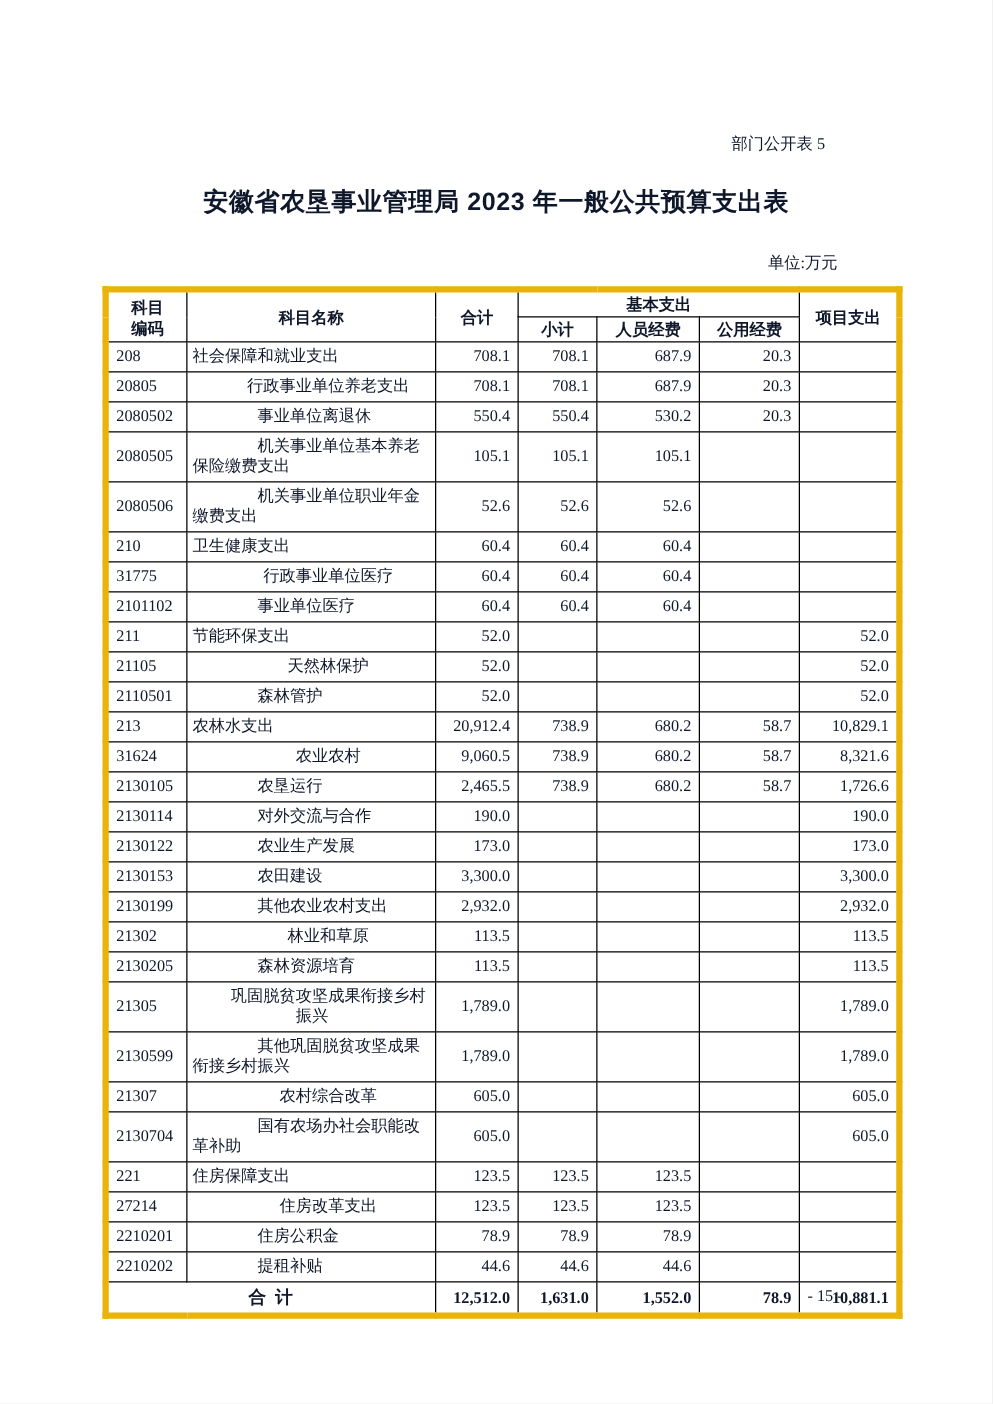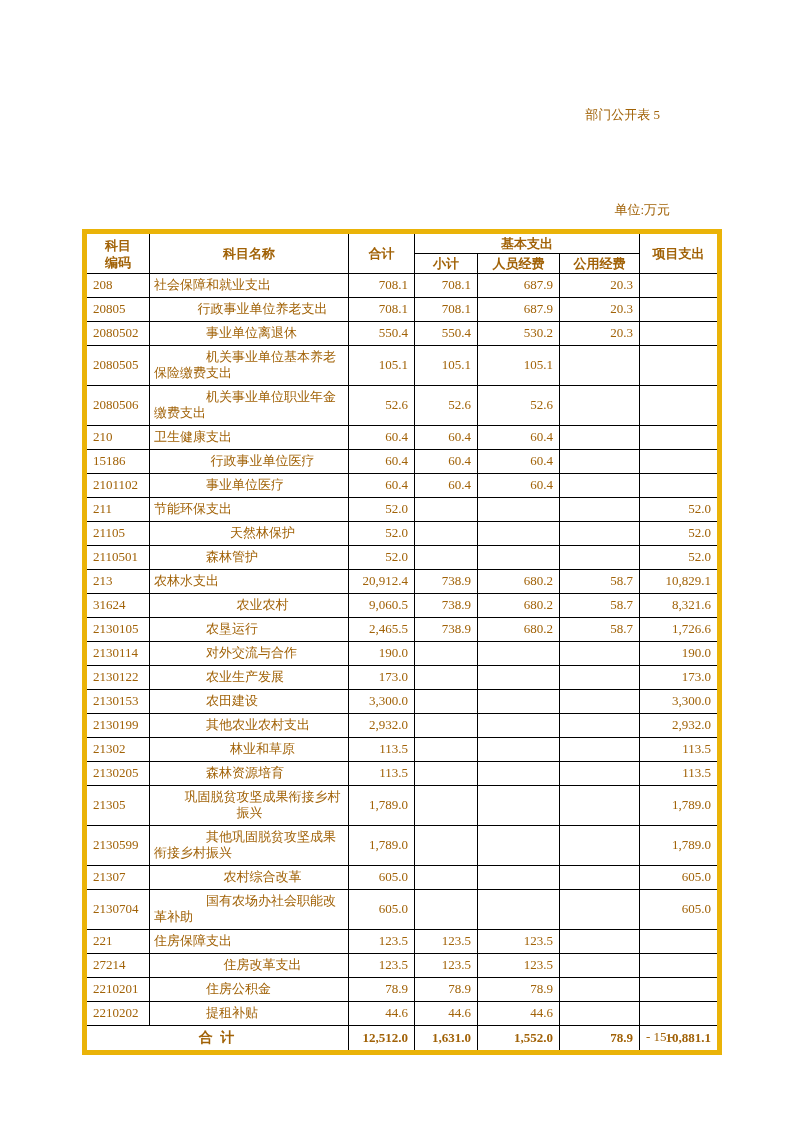--- a/index.html
+++ b/index.html
@@ -4,21 +4,21 @@
 <style>
   * { margin: 0; padding: 0; box-sizing: border-box; }
   html, body { background: #e8e8e8; }
   .page {
     position: relative;
     width: 794px;
     height: 1123px;
     margin: 0 auto;
     background: #ffffff;
     font-family: "Liberation Serif", "DejaVu Serif", serif;
-    color: #a16207;
+    color: #0f172a;
     overflow: hidden;
   }
   .doc-label {
     position: absolute;
     top: 106px;
     right: 134px;
     font-size: 13px;
   }
   .page-title {
     position: absolute;
@@ -94,20 +94,21 @@
     font-size: 13px;
   }
 </style>
 </head>
 <body>
 
 <div class="page">
 
   <div class="doc-label">部门公开表 5</div>
 
+  <div class="page-title">安徽省农垦事业管理局 2023 年一般公共预算支出表</div>
 
   <div class="unit-label">单位:万元</div>
 
   <table class="budget">
     <colgroup>
       <col style="width:65px">
       <col style="width:199px">
       <col style="width:66px">
       <col style="width:63px">
       <col style="width:82px">
@@ -192,21 +193,21 @@
     <td class="col-name">
       <div class="name-text indent-1">卫生健康支出</div>
     </td>
     <td class="num">60.4</td>
     <td class="num">60.4</td>
     <td class="num">60.4</td>
     <td class="num"></td>
     <td class="num"></td>
   </tr>
         <tr>
-    <td class="col-code">15186</td>
+    <td class="col-code">31775</td>
     <td class="col-name">
       <div class="name-text indent-2">行政事业单位医疗</div>
     </td>
     <td class="num">60.4</td>
     <td class="num">60.4</td>
     <td class="num">60.4</td>
     <td class="num"></td>
     <td class="num"></td>
   </tr>
         <tr>

